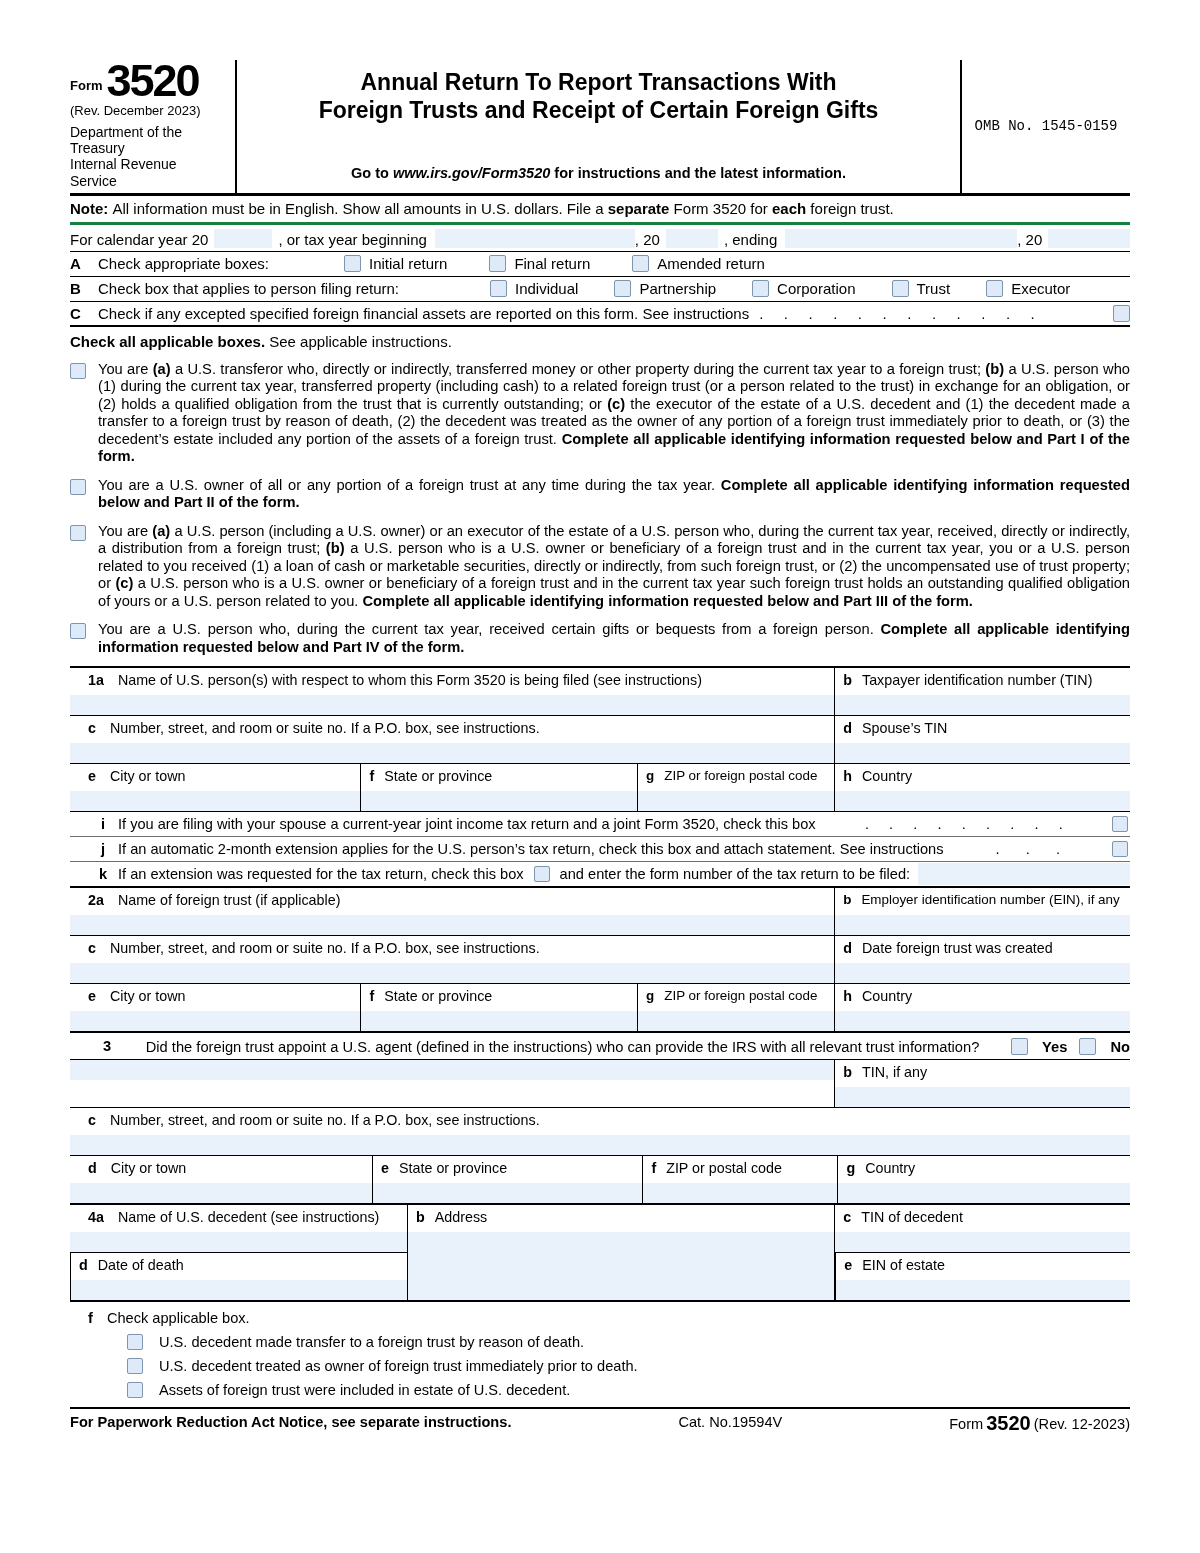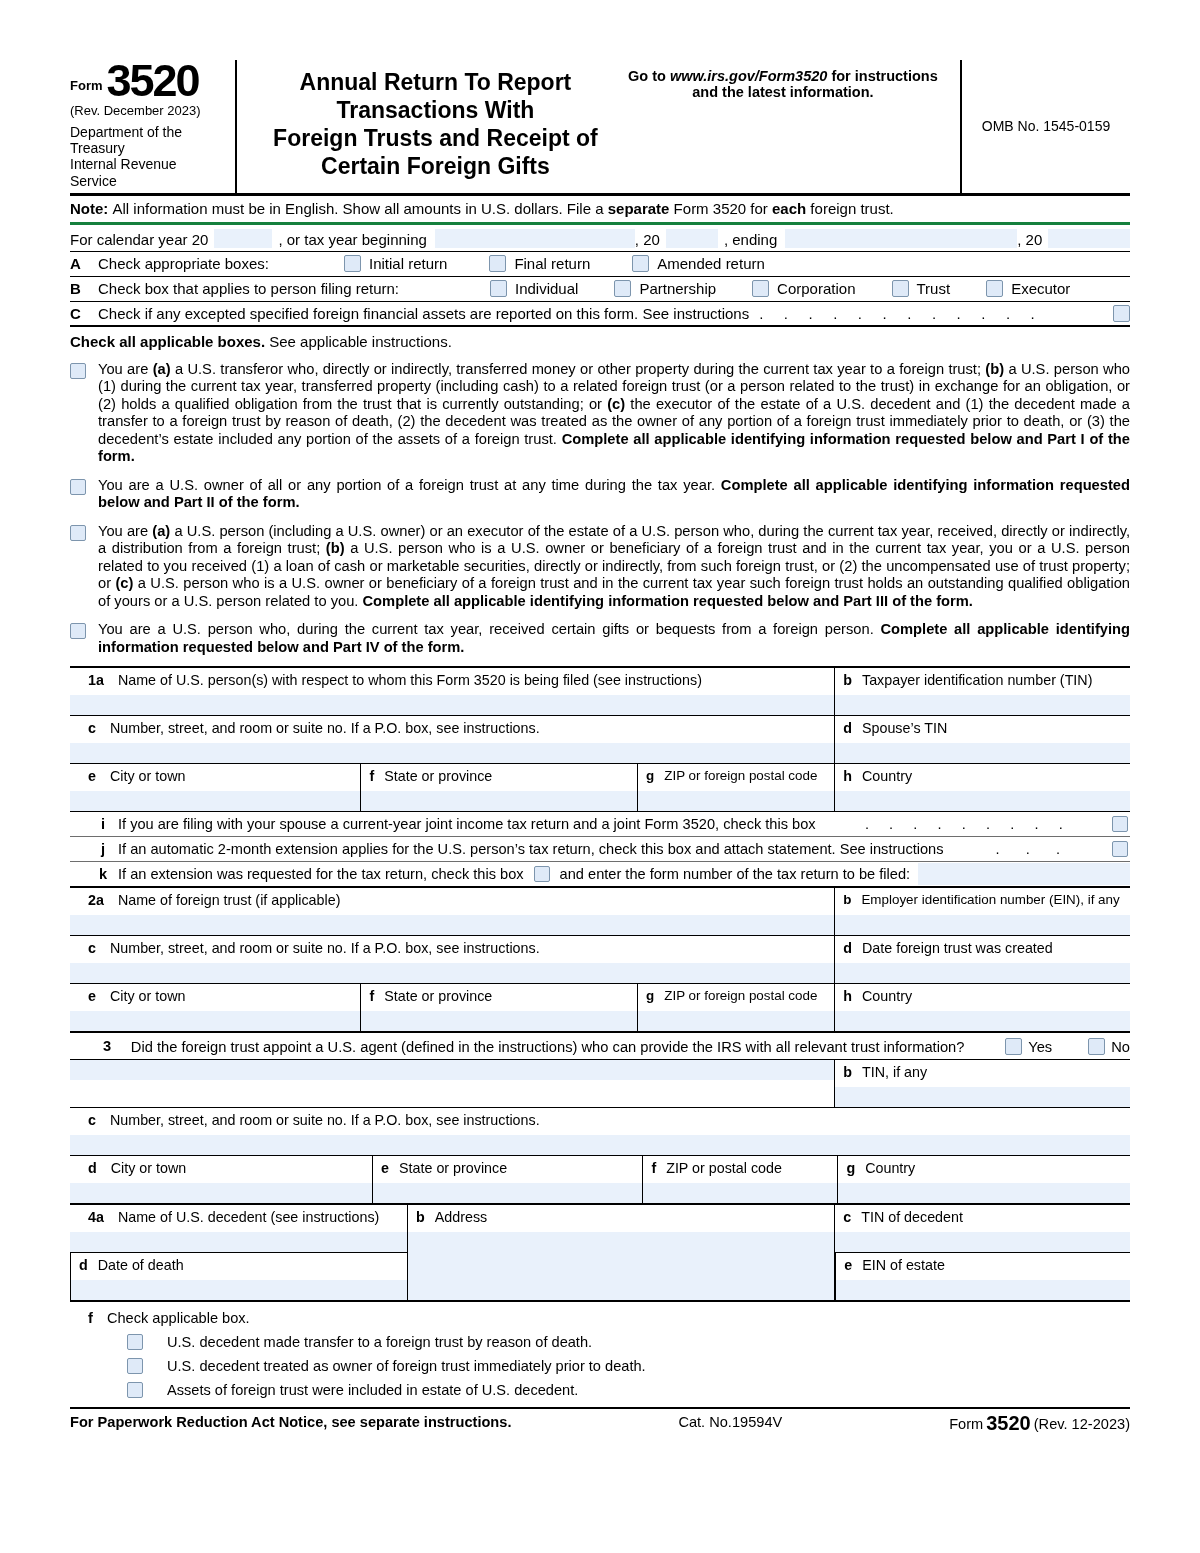--- a/index.html
+++ b/index.html
@@ -12,24 +12,24 @@
 
   
   .hdr { display:flex; border-bottom:3px solid #000; }
   .hdr-left { width:165px; padding:2px 8px 4px 0; }
   .formline { display:flex; align-items:flex-end; gap:4px; }
   .fw { font-size:13px; font-weight:bold; padding-bottom:7px; }
   .fn { font-size:45px; font-weight:bold; letter-spacing:-2px; line-height:0.85; }
   .rev { font-size:13px; margin-top:3px; }
   .dept { font-size:14px; margin-top:6px; line-height:1.15; }
   .hdr-mid { flex:1; border-left:2px solid #000; border-right:2px solid #000;
-             text-align:center; padding:8px 14px 8px; display:flex; flex-direction:row; justify-content:space-between; }
+             text-align:center; padding:8px 14px 8px; display:flex; flex-direction:column; justify-content:space-between; }
   .title { font-weight:bold; font-size:23px; line-height:1.22; }
   .goto { font-size:14.5px; padding-bottom:4px; }
-  .hdr-right { width:168px; display:flex; align-items:center; justify-content:center; font-size:14px; }
+  .hdr-right { width:168px; display:flex; align-items:center; justify-content:center; font-size:14px;font-family:Liberation Mono, monospace; }
 
   
   .noterow { border-bottom:3px solid #15803d; padding:4px 0 5px; font-size:15px; }
   .calrow { display:flex; align-items:flex-end; border-bottom:1px solid #000; padding:3px 0 3px; font-size:15px; height:27px; }
   .calrow span { white-space:pre; }
   .blue { background:#e9f1fb; height:19px; display:inline-block; }
   .b1{width:58px;margin:0 6px;} .b2{width:200px;margin-left:8px;} .b3{width:52px;margin:0 6px;}
   .b4{width:232px;margin-left:8px;} .b5{flex:1;margin-left:6px;}
   .abc { display:flex; align-items:center; height:25px; border-bottom:1px solid #000; font-size:15px; }
   .abc-id { font-weight:bold; width:28px; }
@@ -62,32 +62,32 @@
   .ijrow .cb, .krow .cb { width:16px; height:16px; margin-right:2px; }
   .krow { display:flex; align-items:center; height:26px; border-bottom:2px solid #000; padding-left:18px; font-size:14.6px; }
   .krow .cb { margin:0 10px; }
   .kfill { flex:1; height:22px; background:#e9f1fb; margin-left:8px; }
   .bb2 { border-bottom-width:2px; }
   .q3 { display:flex; padding:5px 0 4px 18px; border-bottom:1px solid #000; font-size:14.7px; }
   .q3num { font-weight:bold; width:38px; flex:none; }
   .q3body { flex:1; }
   .q3line1 { display:flex; align-items:center; }
   .q3q { flex:1; }
-  .q3opt { display:inline-flex; align-items:center; gap:6px; font-weight:normal; margin-left:36px; }
+  .q3opt { display:inline-flex; align-items:center; gap:14px; font-weight:bold; margin-left:12px; }
   .q3line2 { margin-top:4px; }
   .c4a { flex:0 0 31.8%; } .c4b { flex:0 0 40.3%; } .c4c { flex:1; }
   .c4b, .c4c { border-left:1px solid #000; }
   .subrow + .subrow { border-top:1px solid #000; }
   .addr { display:flex; flex-direction:column; }
   .addr .cinput { flex:1; height:auto; }
 
   
   .fsec { padding:8px 0 0 18px; font-size:14.6px; }
   .fsec-head { display:flex; gap:14px; }
-  .fopt { display:flex; align-items:center; gap:24px; margin:8px 0 0 39px; }
+  .fopt { display:flex; align-items:center; gap:16px; margin:8px 0 0 39px; }
   .fopt .cb { width:16px; height:16px; }
   .footer { border-top:2px solid #000; margin-top:9px; display:flex; align-items:flex-start; padding-top:5px; font-size:14.6px; }
   .foot-left { font-weight:bold; }
   .sp { flex:1; }
   .foot-form { display:flex; align-items:flex-end; gap:3px; }
   .foot-formnum { font-weight:bold; font-size:20px; line-height:0.9; }
 </style>
 </head>
 <body>
 

